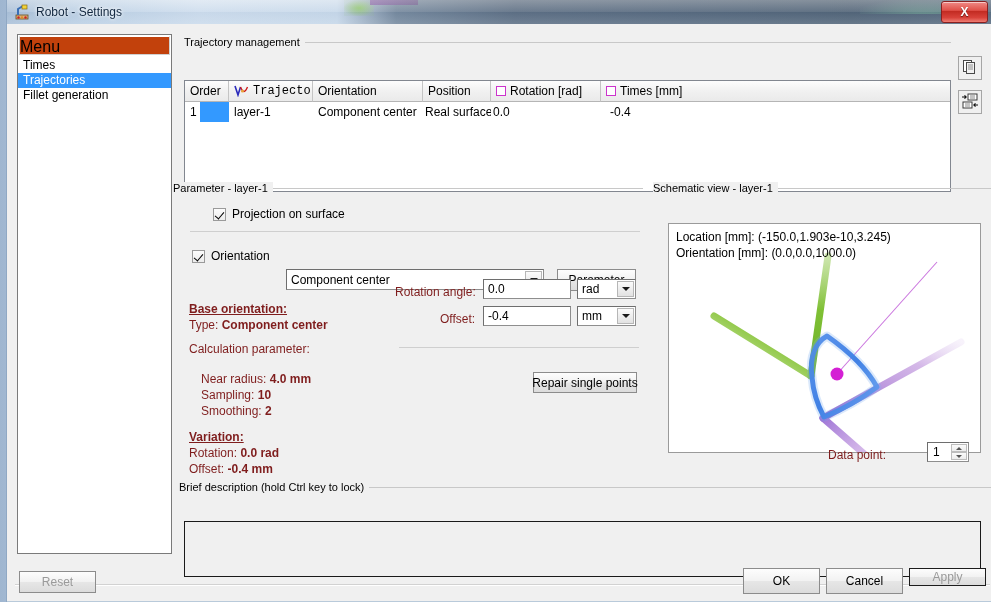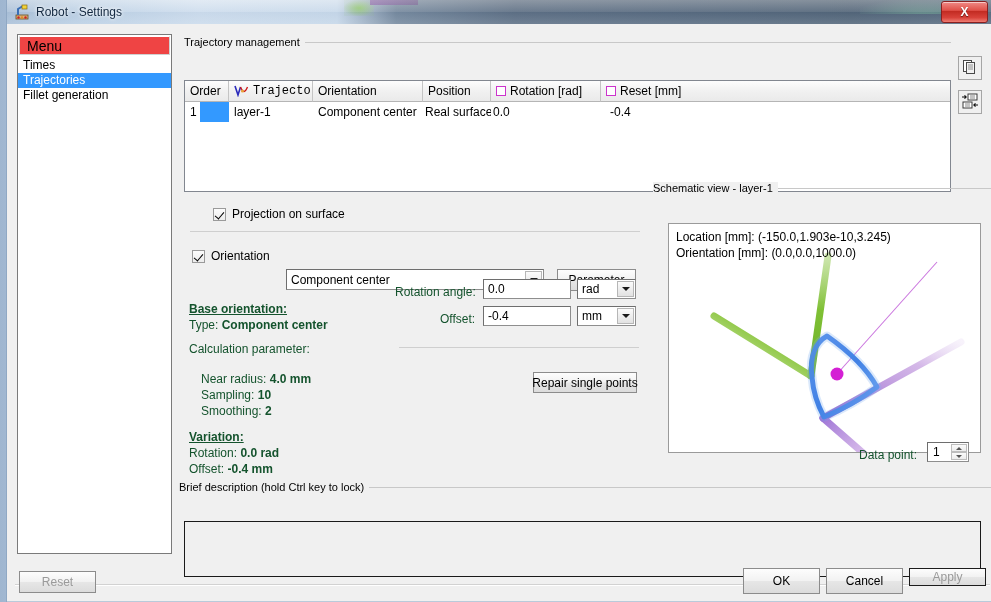--- a/index.html
+++ b/index.html
@@ -84,26 +84,25 @@
   
   .menu-panel {
     position: absolute; left: 10px; top: 10px;
     width: 155px; height: 520px;
     background: #ffffff;
     border: 1px solid #7a7a7a;
     box-sizing: border-box;
   }
   .menu-header {
     height: 19px; line-height: 19px;
-    background: #ef4444;
+    background: #c2410c;
     border: 1px solid #d0d0d0;
     border-top: 1px solid #ffffff;
     margin: 1px 1px 0 1px;
-    padding-left: 7px;
-    font-size: 14px; color: #000;
+    font-size: 16px; color: #000;
     box-sizing: border-box;
   }
   .menu-item {
     height: 15px; line-height: 15px;
     padding-left: 5px;
     font-size: 12px; color: #000;
     cursor: default;
     white-space: nowrap;
   }
   .menu-item.sel {
@@ -248,21 +247,21 @@
   }
   .btn.disabled { color: #9a9a9a; }
   .btn.focus { border: 1px solid #1c1c1c; }
 
   .sep-line {
     position: absolute; height: 1px; background: #cfcfcf;
   }
 
   .bold { font-weight: bold; }
   .ul { text-decoration: underline; }
-  .txt { font-size: 12px; color: #14532d; white-space: nowrap; }
+  .txt { font-size: 12px; color: #7f1d1d; white-space: nowrap; }
 
   
   .schem-box {
     position: absolute; left: 661px; top: 199px;
     width: 313px; height: 230px;
     background: #fff;
     border: 1px solid #9a9a9a;
     box-sizing: border-box;
     overflow: hidden;
   }
@@ -370,21 +369,21 @@
             <span>Trajectory</span>
           </div>
           <div class="th" style="width:110px;">Orientation</div>
           <div class="th" style="width:68px;">Position</div>
           <div class="th" style="width:110px;">
             <span class="sq-icon"></span>
             <span>Rotation [rad]</span>
           </div>
           <div class="th" style="width:349px; border-right:none;">
             <span class="sq-icon"></span>
-            <span>Reset [mm]</span>
+            <span>Times [mm]</span>
           </div>
         </div>
 
         <div class="trow">
           <div class="order-cell" style="width:44px;">
             <span class="order-num">1</span>
             <span class="order-fill"></span>
           </div>
           <div class="td" style="width:84px;">layer-1</div>
           <div class="td" style="width:110px;">Component center</div>
@@ -413,20 +412,24 @@
             <line x1="9" y1="5" x2="14" y2="5" stroke="#6a6a6a" stroke-width="0.8"></line>
             <path d="M1 4 L5 4 M3.5 2.3 L5.2 4 L3.5 5.7" stroke="#111" stroke-width="1.1" fill="none"></path>
             <rect x="2" y="9" width="9" height="6" fill="#ffffff" stroke="#3a3a3a" stroke-width="1"></rect>
             <line x1="4" y1="11" x2="9" y2="11" stroke="#6a6a6a" stroke-width="0.8"></line>
             <line x1="4" y1="13" x2="9" y2="13" stroke="#6a6a6a" stroke-width="0.8"></line>
             <path d="M17 12 L13 12 M14.5 10.3 L12.8 12 L14.5 13.7" stroke="#111" stroke-width="1.1" fill="none"></path>
           </svg>
         </span>
       </div>
 
+      <div class="gb" style="left:166px; top:158px; width:470px; height:14px;">
+        <div class="gb-line" style="left:0; width:470px;"></div>
+        <div class="gb-title">Parameter - layer-1</div>
+      </div>
 
       <div class="chk-wrap" style="position:absolute; left:185px; top:183px;padding-left:21px;">
         <span class="chk checked"></span>
         <span class="lbl">Projection on surface</span>
       </div>
 
       <div class="sep-line" style="left:183px; top:207px; width:450px;"></div>
 
       <div class="chk-wrap" style="position:absolute; left:185px; top:225px;">
         <span class="chk checked"></span>
@@ -555,21 +558,21 @@
         <div class="schem-txt" style="top:6px;">
           <span>Location [mm]:</span>
           <span>(-150.0,1.903e-10,3.245)</span>
         </div>
         <div class="schem-txt" style="top:22px;">
           <span>Orientation [mm]:</span>
           <span>(0.0,0.0,1000.0)</span>
         </div>
       </div>
 
-      <div class="txt" style="position:absolute; left:852px; top:424px;">Data point:</div>
+      <div class="txt" style="position:absolute; left:821px; top:424px;">Data point:</div>
       <div class="spin" style="position:absolute; left:920px; top:418px; width:42px; height:20px;">
         <span>1</span>
         <span class="spin-btns">
           <span class="spin-b">
               <span class="caret-u-s"></span>
             </span>
           <span class="spin-b">
               <span class="caret-d-s"></span>
             </span>
         </span>

